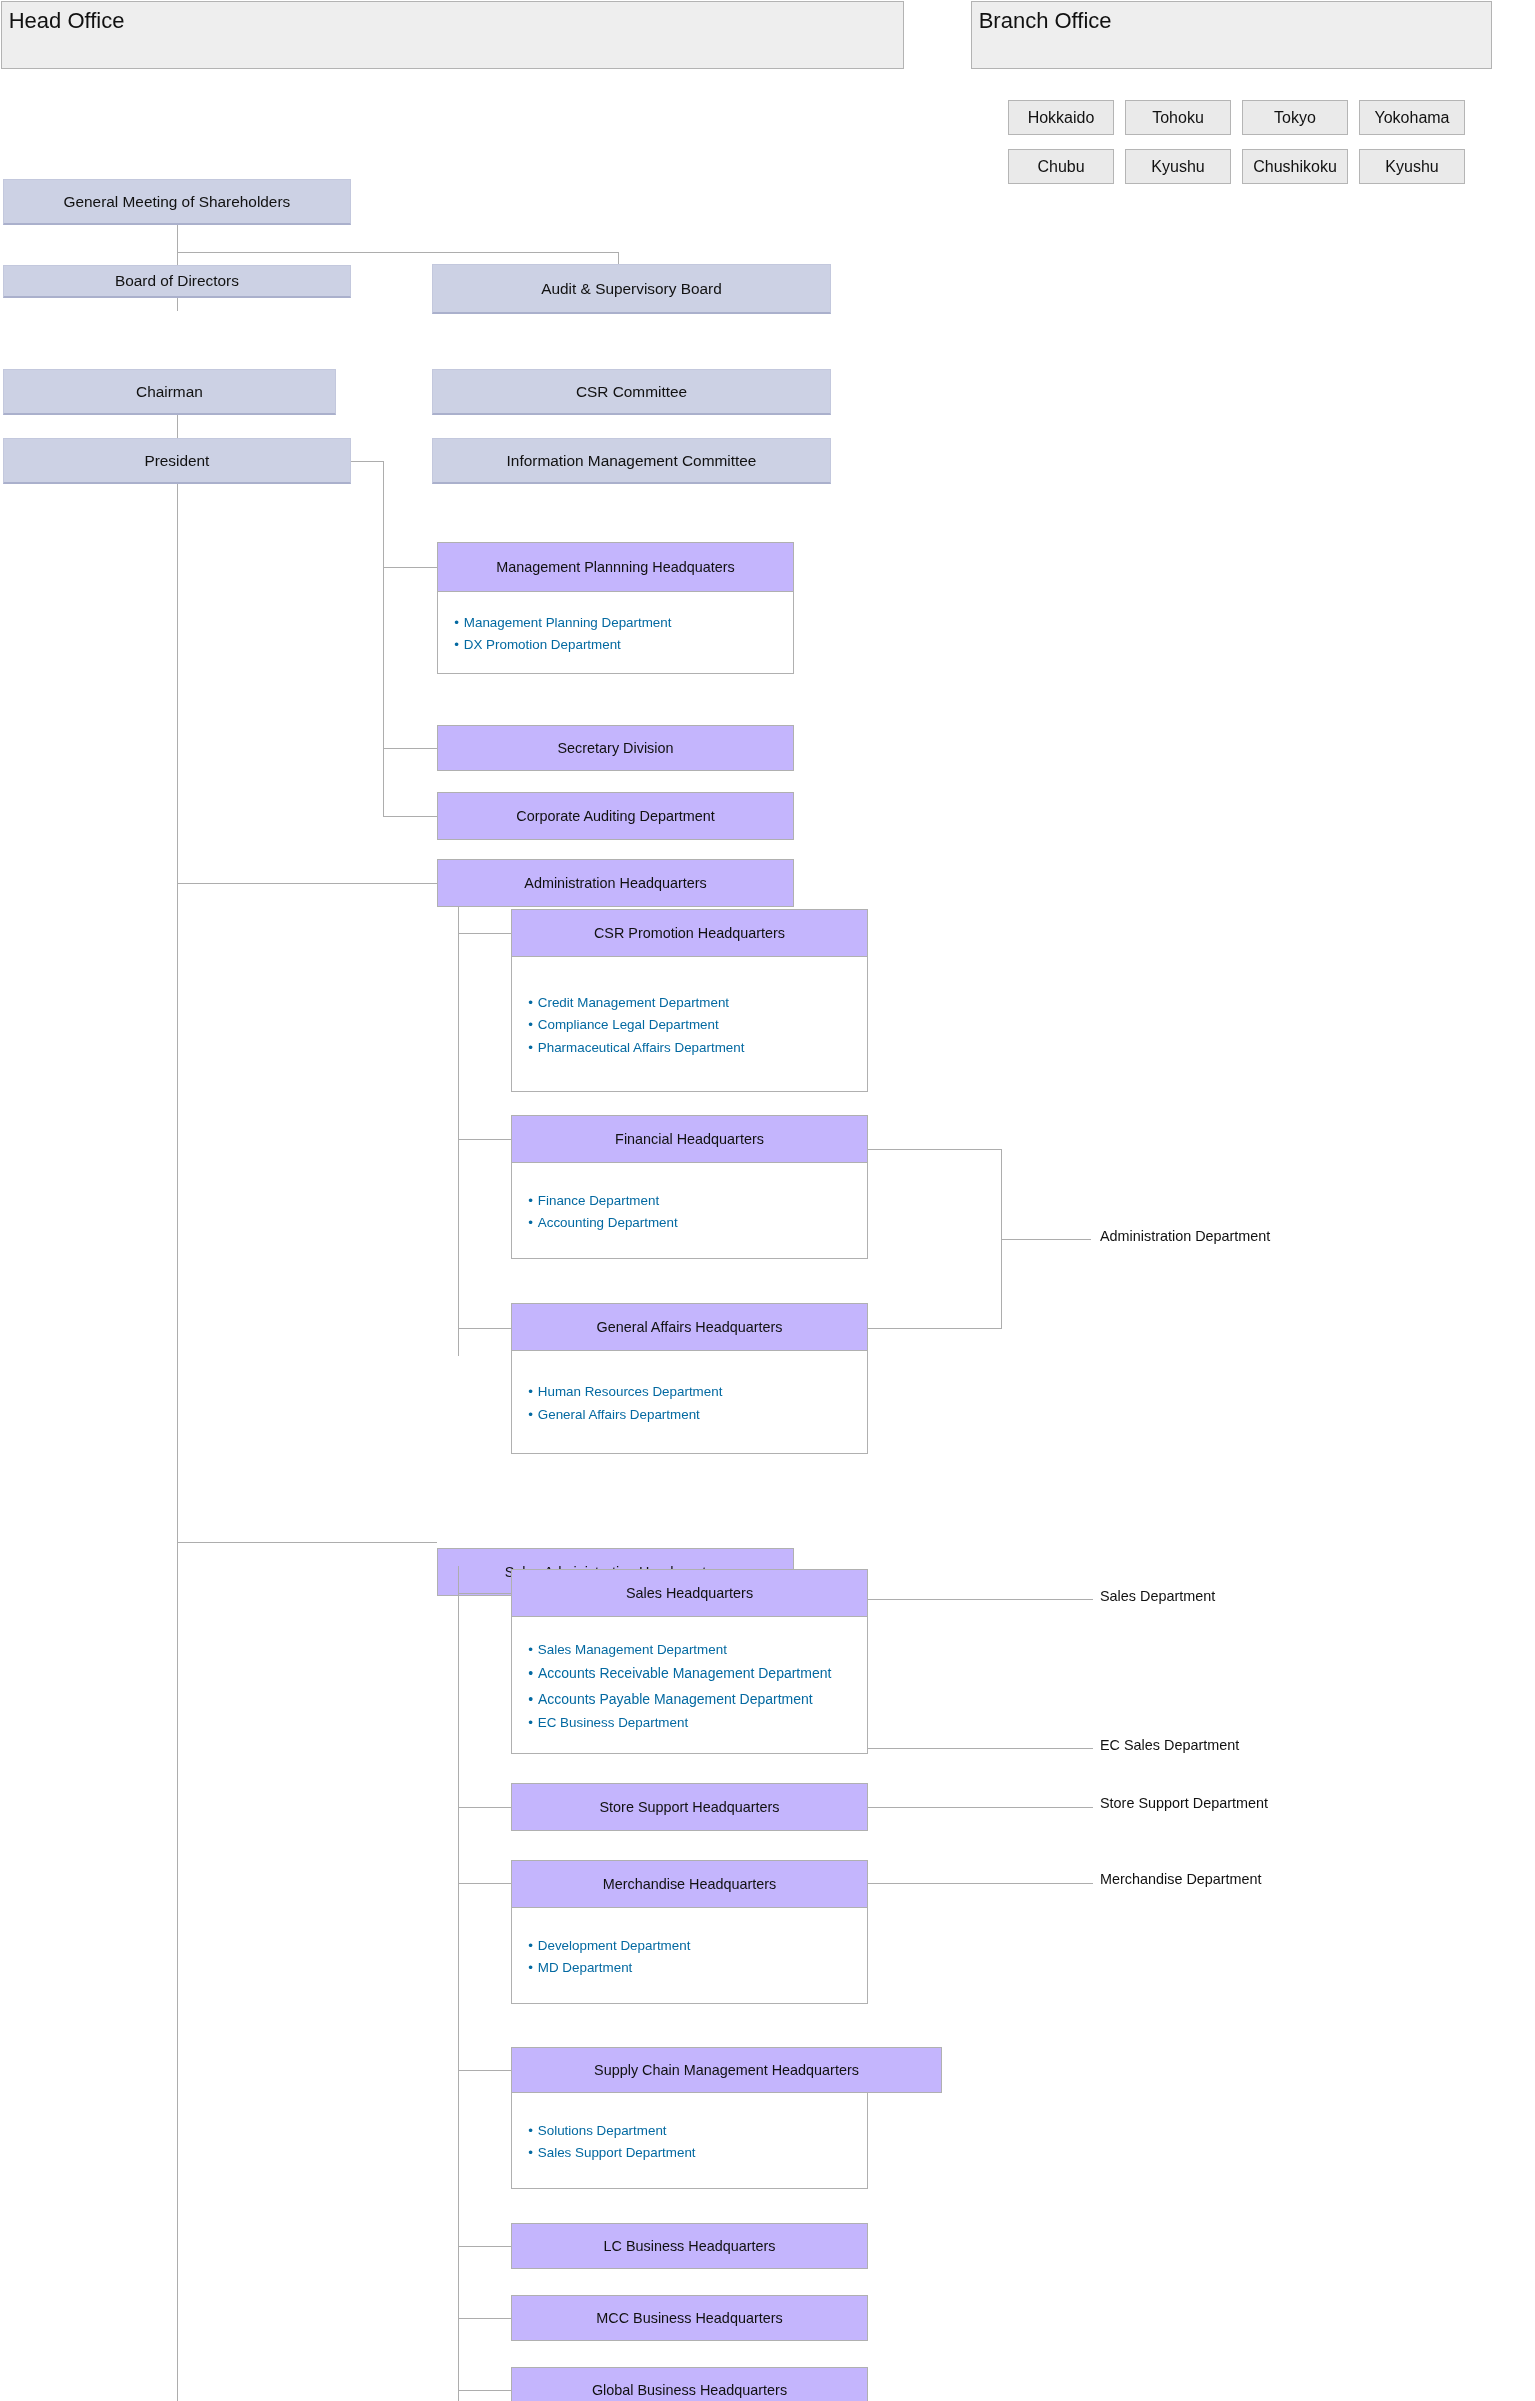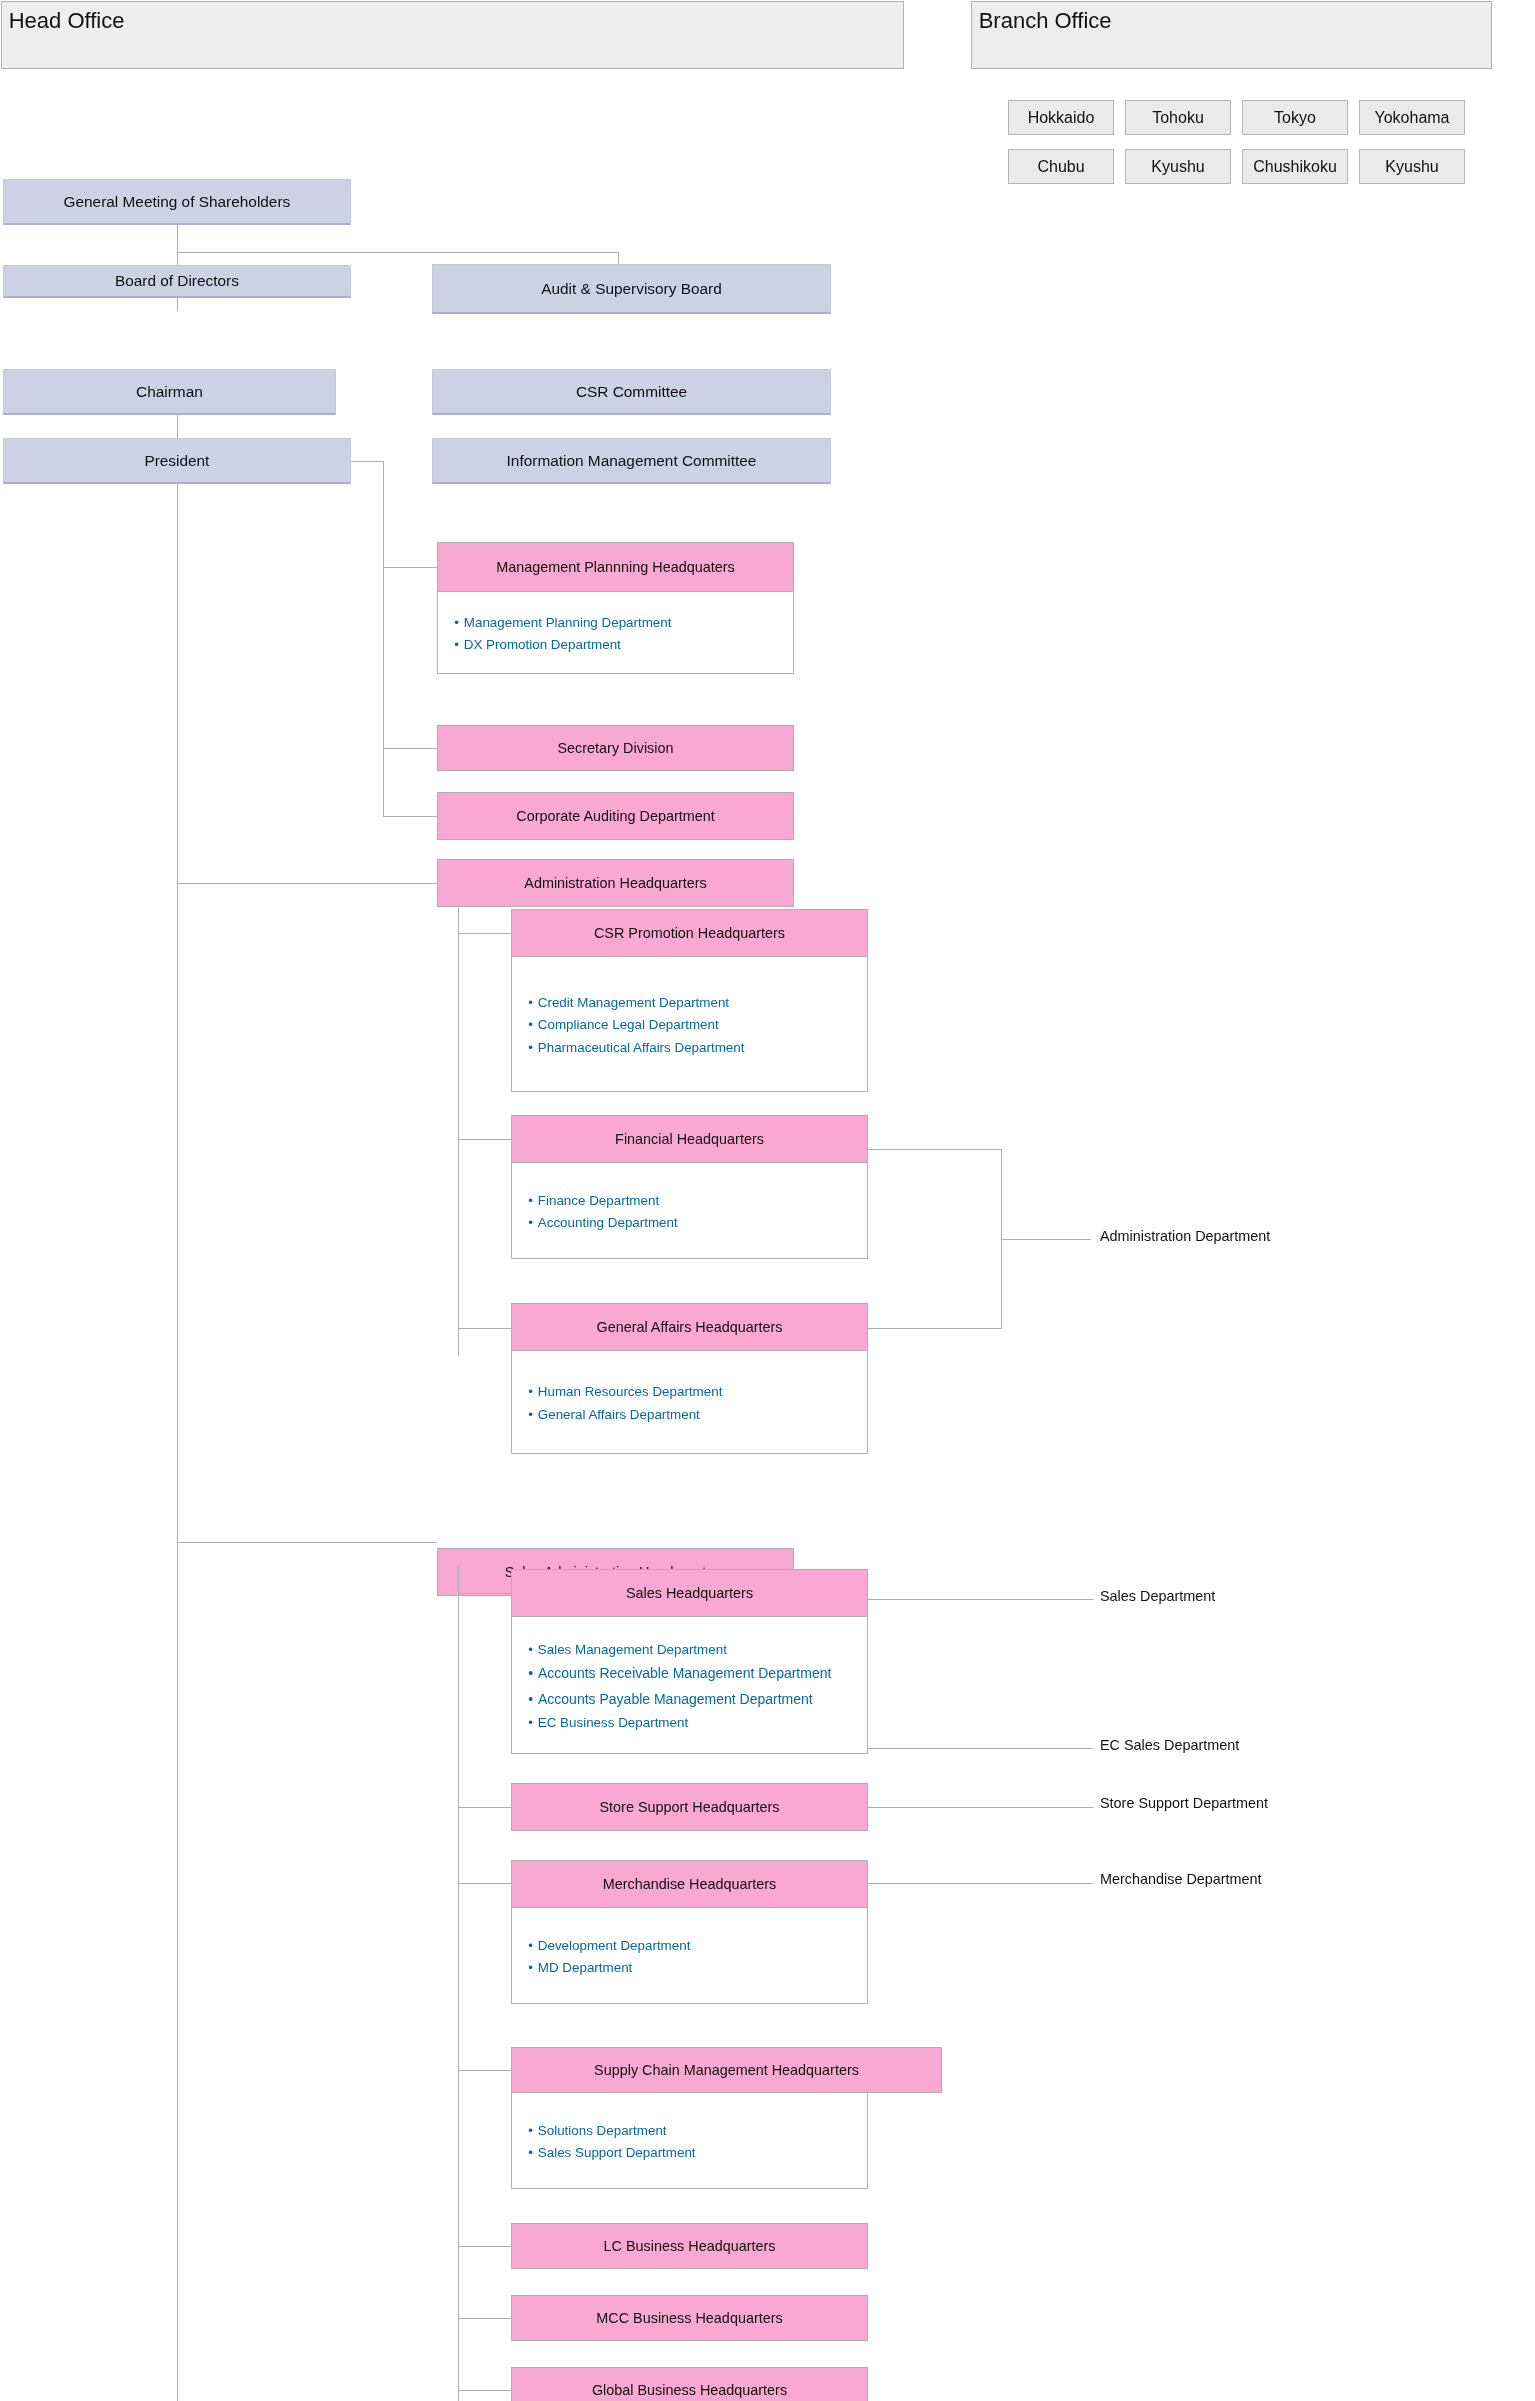--- a/index.html
+++ b/index.html
@@ -48,21 +48,21 @@
     text-align: center;
   }
   .gov-box .lbl {
     font-size: 15.4px;
     line-height: 1.15;
     color: #111111;
   }
 
   
   .hq-box {
-    background: #f9a8d4;
+    background: #c4b5fd;
     border: 1.4px solid #b0b0b0;
     display: flex;
     align-items: center;
     justify-content: center;
     text-align: center;
   }
   .hq-box .lbl {
     font-size: 14.4px;
     line-height: 1.15;
     color: #111111;

